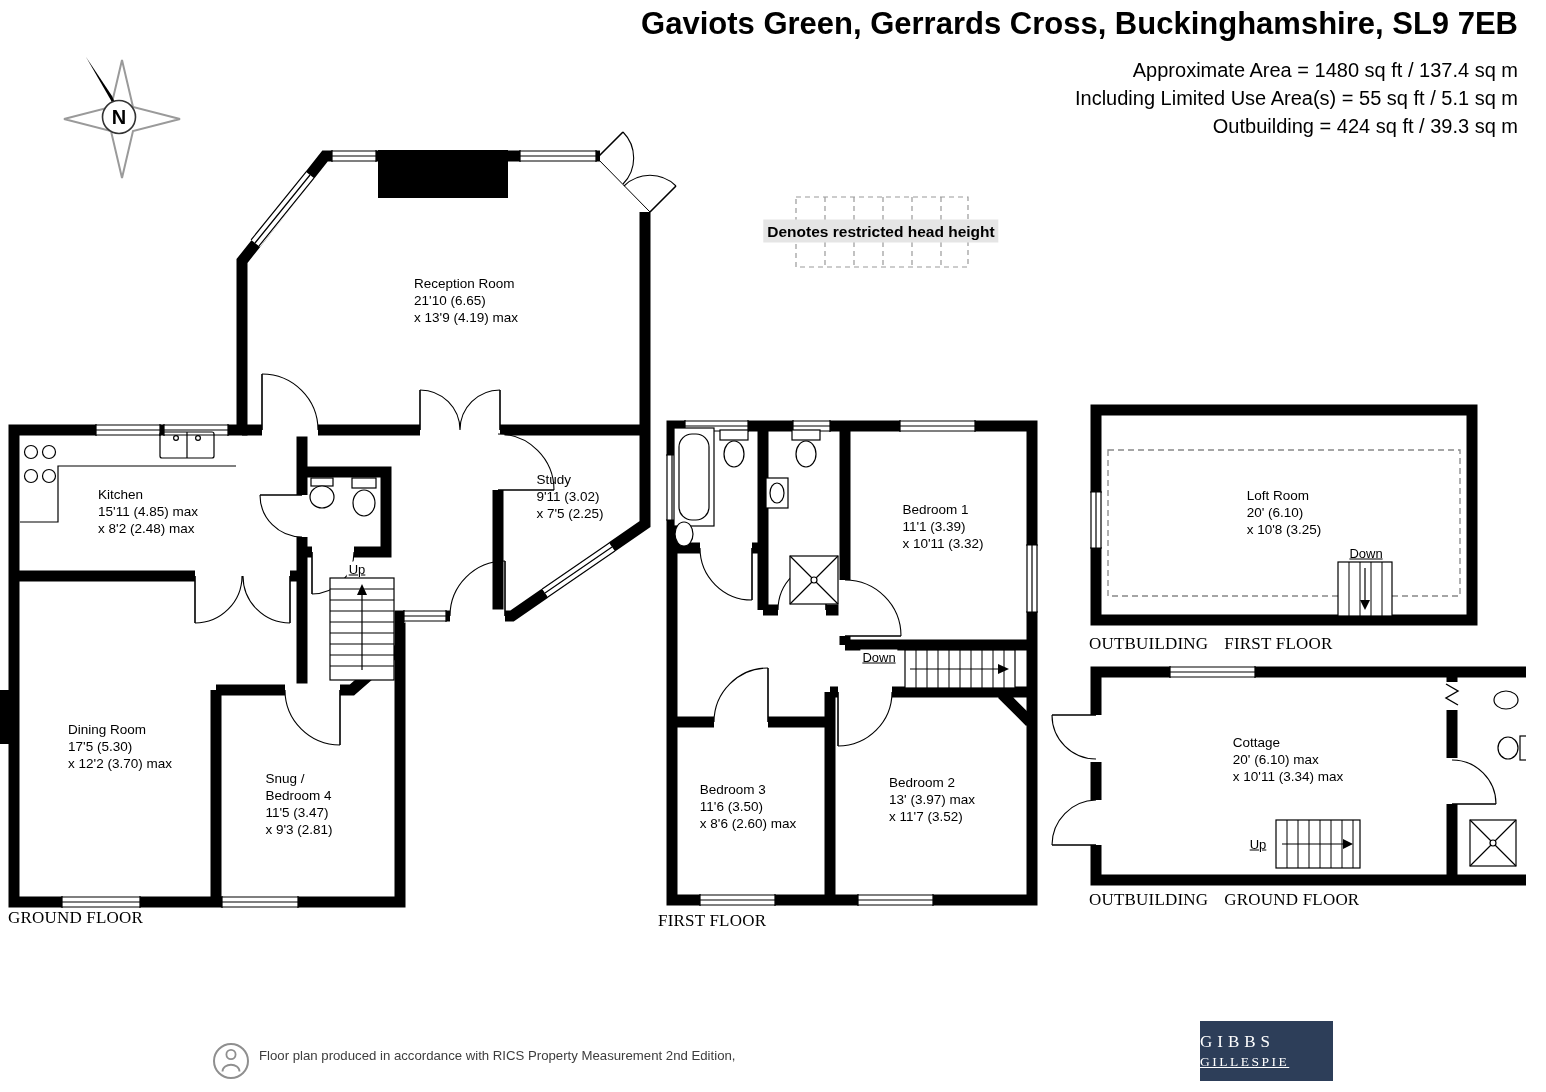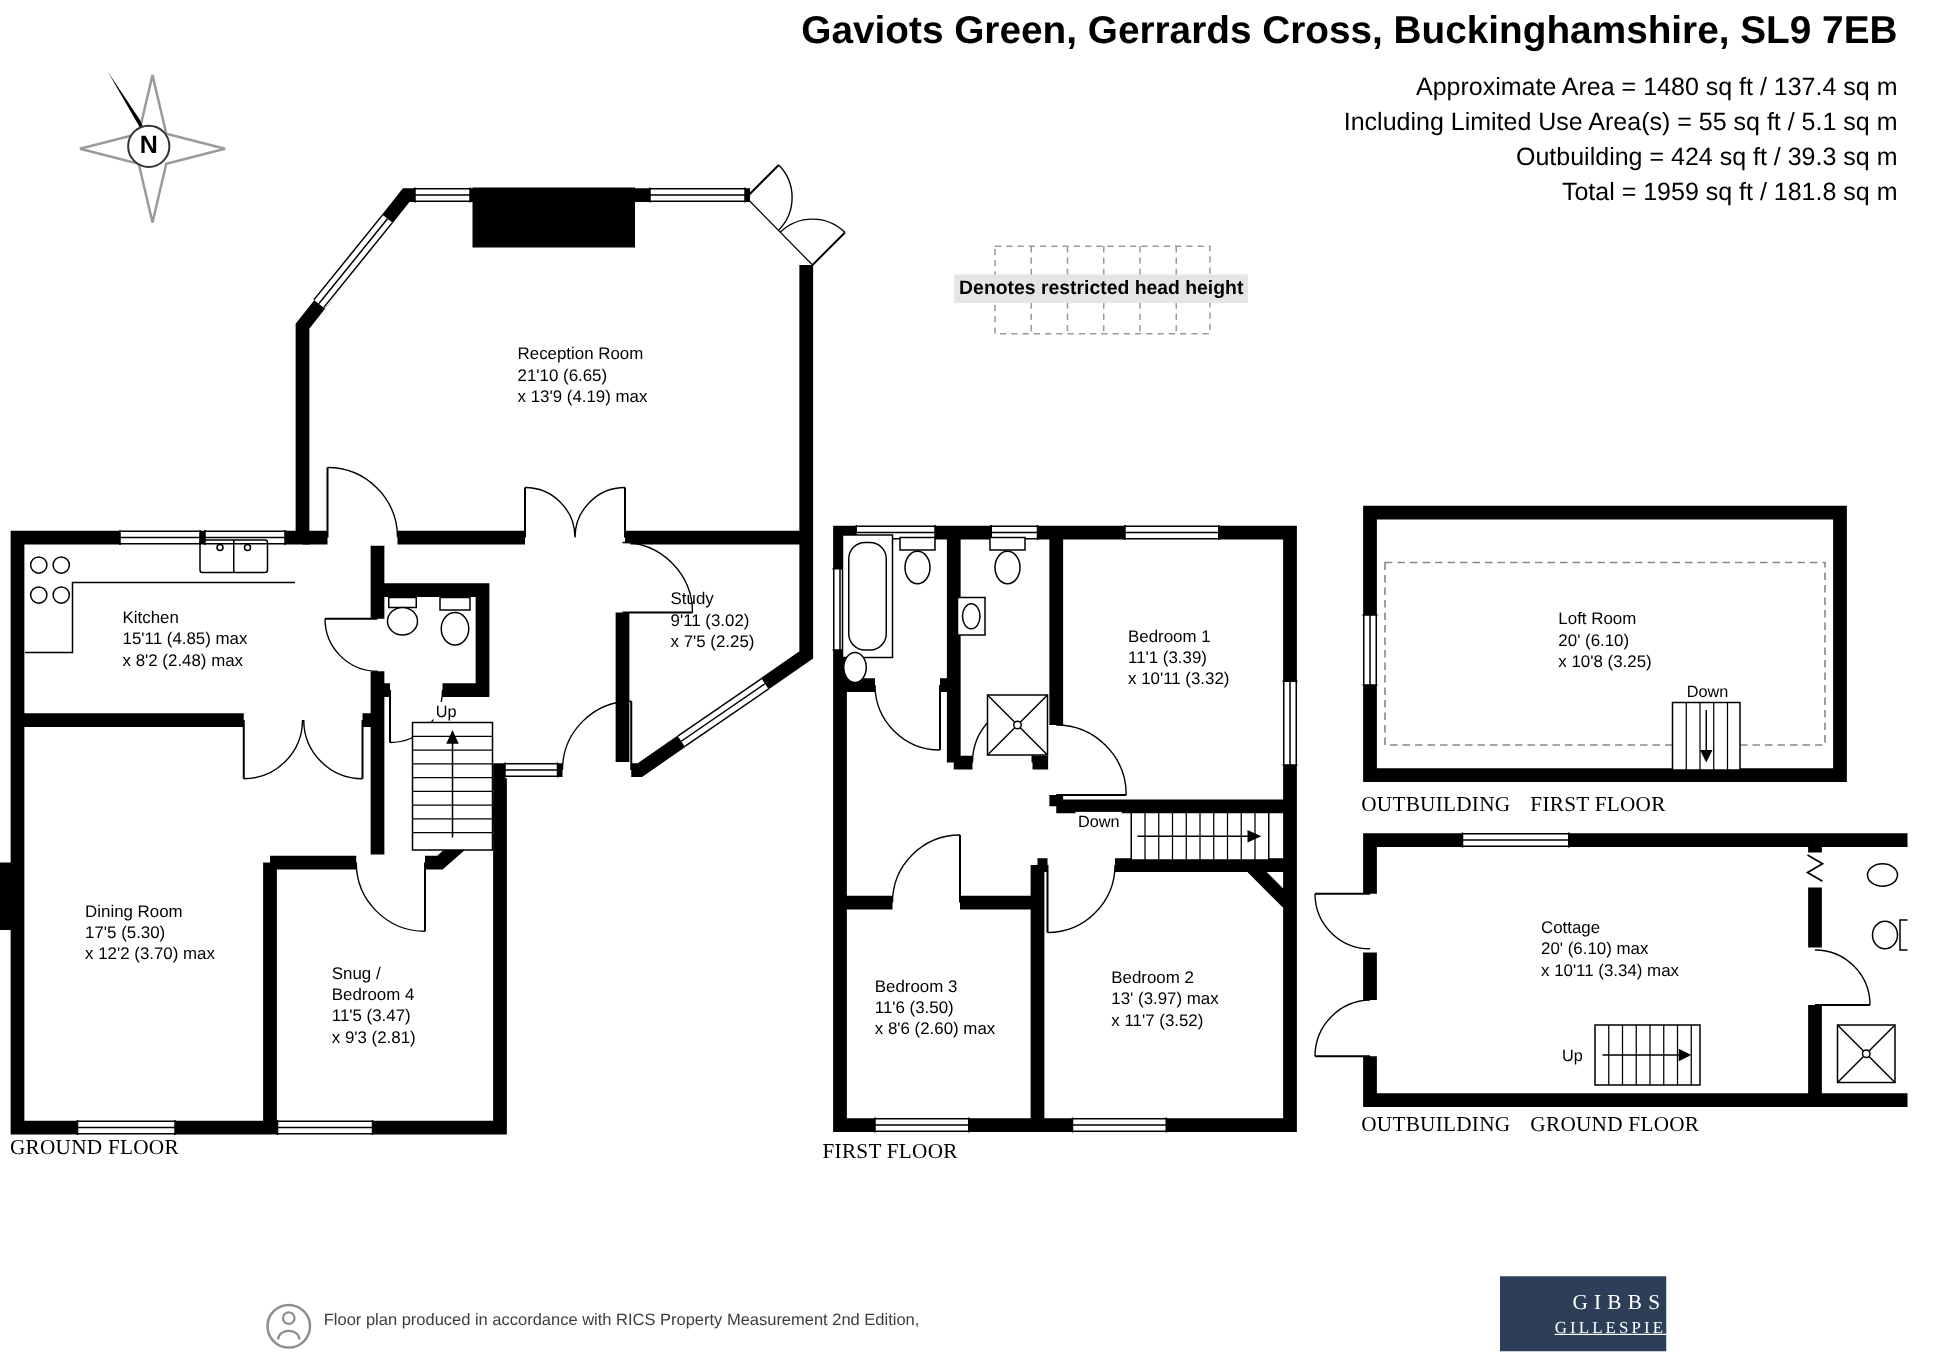--- a/index.html
+++ b/index.html
@@ -2,35 +2,35 @@
 <html><head>
 <meta charset="utf-8">
 <style>
   html,body{margin:0;padding:0;background:#fff;}
   .canvas{position:relative;width:1526px;height:1092px;background:#fff;overflow:hidden;
           font-family:"Liberation Sans",sans-serif;color:#000;}
   svg{position:absolute;left:0;top:0;}
   .lbl{position:absolute;transform:translate(-50%,-50%);text-align:left;
        font-size:13.5px;line-height:17px;white-space:nowrap;}
   .lbl span{display:block;}
-  .stair-lbl{position:absolute;transform:translate(-50%,-50%);font-size:13px;white-space:nowrap;background:#fff;padding:0 2px;}
+  .stair-lbl{position:absolute;transform:translate(-50%,-50%);font-size:13px;white-space:nowrap;background:#fff;padding:0 2px;text-decoration:underline;}
   .floor-lbl{position:absolute;font-size:17px;white-space:nowrap;letter-spacing:.2px;font-family:Liberation Serif, serif;}
   .floor-lbl .gap{margin-left:16px;}
   .header{position:absolute;top:6px;right:8px;text-align:right;}
   .title{font-size:31px;font-weight:bold;margin-bottom:14px;}
   .area-line{font-size:20px;line-height:28px;}
   .note{font-size:13.5px;margin-top:8px;}
   .legend-text{position:absolute;left:881px;top:231px;transform:translate(-50%,-50%);
        text-align:left;font-weight:bold;font-size:15.5px;line-height:21px;background:#e5e5e5;padding:1px 4px;white-space:nowrap;}
   .compass-n{position:absolute;left:119px;top:117px;transform:translate(-50%,-50%);
        font-weight:bold;font-size:20px;}
   .footer{position:absolute;left:259px;top:1012px;font-size:13.2px;line-height:17.6px;
        color:#3d3d3d;white-space:pre;}
   .logo{position:absolute;left:1200px;top:1021px;width:133px;height:60px;background:#2d3e59;
-       color:#fff;text-align:right;font-family:"Liberation Serif",serif;}
+       color:#fff;text-align:left;font-family:"Liberation Serif",serif;}
   .logo .l1{font-size:17px;letter-spacing:5px;margin-top:11px;}
   .logo .l2{font-size:13.5px;letter-spacing:2.5px;margin-top:2px;text-decoration:underline;}
 </style>
 </head>
 <body>
 
 <div class="canvas">
 
 <svg width="1546" height="1092" viewBox="0 0 1546 1092">
 
@@ -178,21 +178,20 @@
     <circle cx="231" cy="1054.5" r="4.6" stroke-width="1.8"></circle>
     <path d="M 222.5 1071.5 C 222.5 1062.5 239.5 1062.5 239.5 1071.5" stroke-width="1.8"></path>
   </g>
 </svg>
 
 <div class="header">
   <div class="title">Gaviots Green, Gerrards Cross, Buckinghamshire, SL9 7EB</div>
   <div class="area-line">Approximate Area = 1480 sq ft / 137.4  sq m</div>
   <div class="area-line">Including Limited Use Area(s) = 55 sq ft / 5.1 sq m</div>
   <div class="area-line">Outbuilding = 424 sq ft / 39.3 sq m</div>
-  <div class="area-line">Total = 1959 sq ft / 181.8 sq m</div>
 </div>
 
 <div class="compass-n">N</div>
 
 <div class="legend-text">
   <span>Denotes restricted</span>
   <span>head height</span>
 </div>
 
 <div class="lbl" style="left:466px;top:300px">

